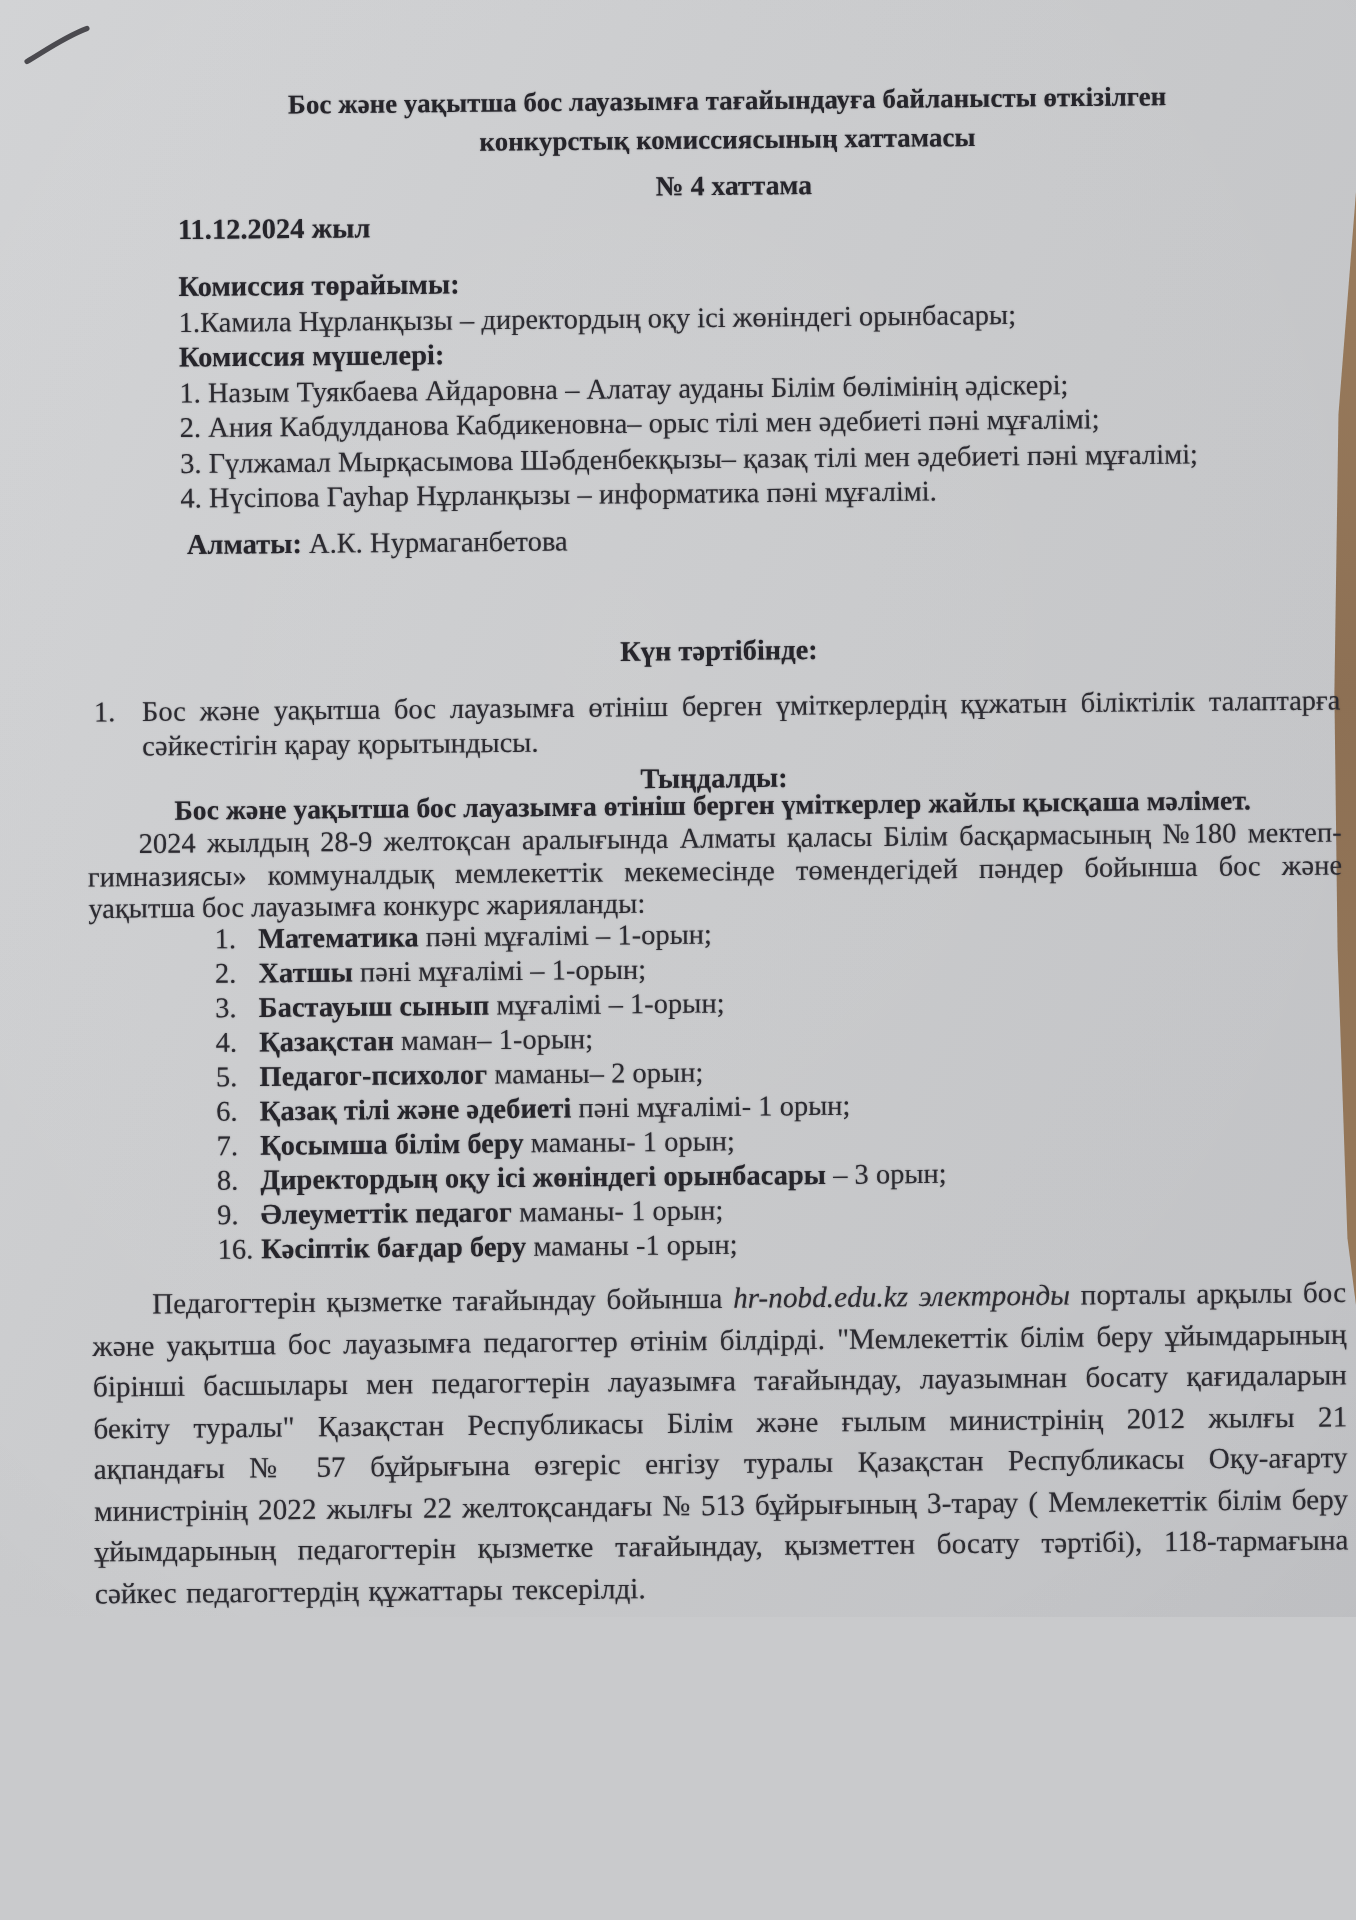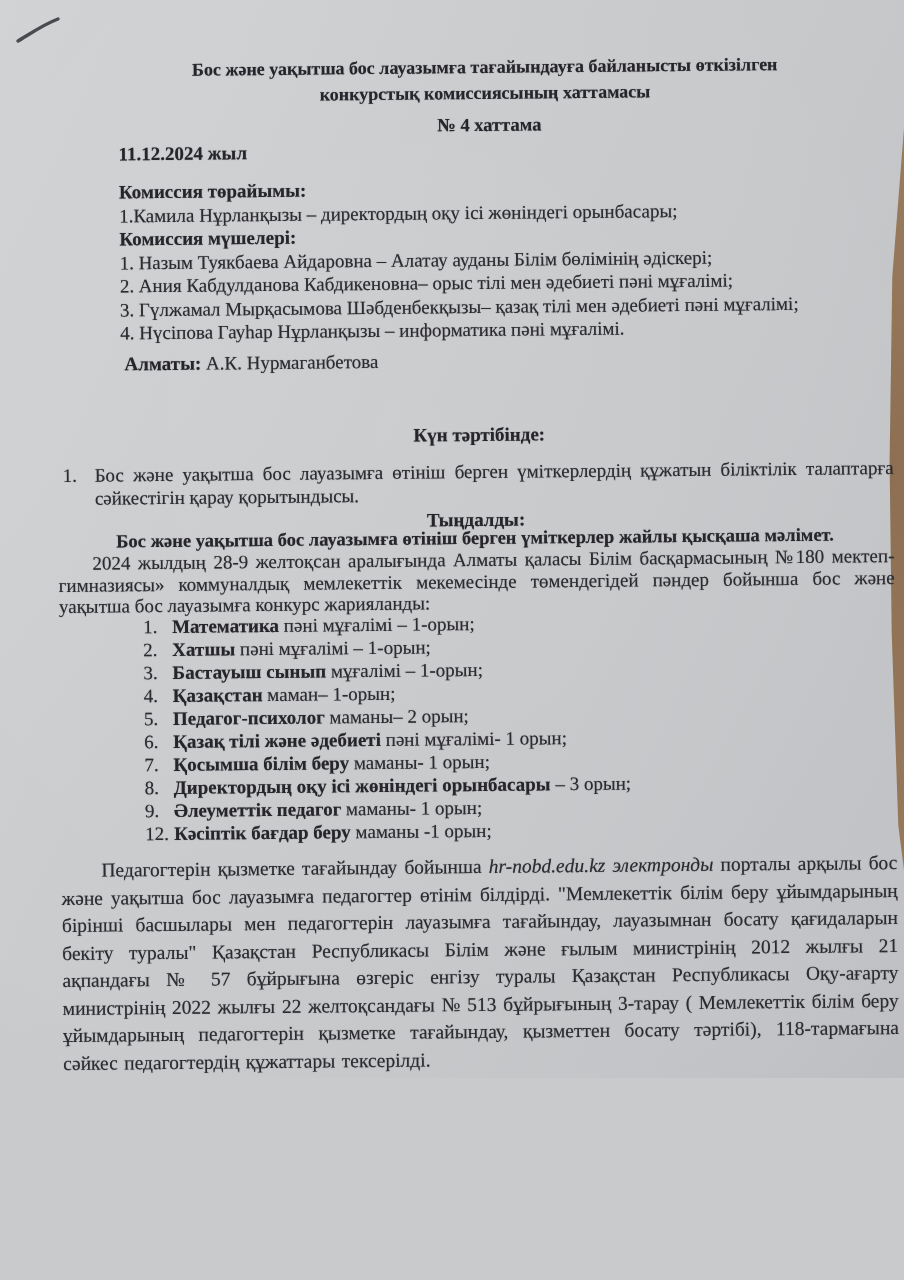--- a/index.html
+++ b/index.html
@@ -110,19 +110,19 @@
     <div class="abs vacancies">
       <div><span class="num">1.</span><span class="b">Математика</span><span> пәні мұғалімі – 1-орын;</span></div>
       <div><span class="num">2.</span><span class="b">Хатшы</span><span> пәні мұғалімі – 1-орын;</span></div>
       <div><span class="num">3.</span><span class="b">Бастауыш сынып</span><span> мұғалімі – 1-орын;</span></div>
       <div><span class="num">4.</span><span class="b">Қазақстан</span><span> маман– 1-орын;</span></div>
       <div><span class="num">5.</span><span class="b">Педагог-психолог</span><span> маманы– 2 орын;</span></div>
       <div><span class="num">6.</span><span class="b">Қазақ тілі және әдебиеті</span><span> пәні мұғалімі- 1 орын;</span></div>
       <div><span class="num">7.</span><span class="b">Қосымша білім беру</span><span> маманы- 1 орын;</span></div>
       <div><span class="num">8.</span><span class="b">Директордың оқу ісі жөніндегі орынбасары</span><span> – 3 орын;</span></div>
       <div><span class="num">9.</span><span class="b">Әлеуметтік педагог</span><span> маманы- 1 орын;</span></div>
-      <div><span class="num">12.</span><span class="b">Кәсіптік бағдар беру</span><span> маманы -1 орын;</span></div>
+      <div><span class="num">16.</span><span class="b">Кәсіптік бағдар беру</span><span> маманы -1 орын;</span></div>
     </div>
 
     <p class="abs closing"><span>Педагогтерін қызметке тағайындау бойынша </span><span class="it">hr-nobd.edu.kz электронды</span><span> порталы арқылы бос және уақытша бос лауазымға педагогтер өтінім білдірді. "Мемлекеттік білім беру ұйымдарының бірінші басшылары мен педагогтерін лауазымға тағайындау, лауазымнан босату қағидаларын бекіту туралы" Қазақстан Республикасы Білім және ғылым министрінің 2012 жылғы 21 ақпандағы № 57 бұйрығына өзгеріс енгізу туралы Қазақстан Республикасы Оқу-ағарту министрінің 2022 жылғы 22 желтоқсандағы № 513 бұйрығының 3-тарау ( Мемлекеттік білім беру ұйымдарының педагогтерін қызметке тағайындау, қызметтен босату тәртібі), 118-тармағына сәйкес педагогтердің құжаттары тексерілді.</span></p>
 
   </div>
 </div>
 
 </body></html>

